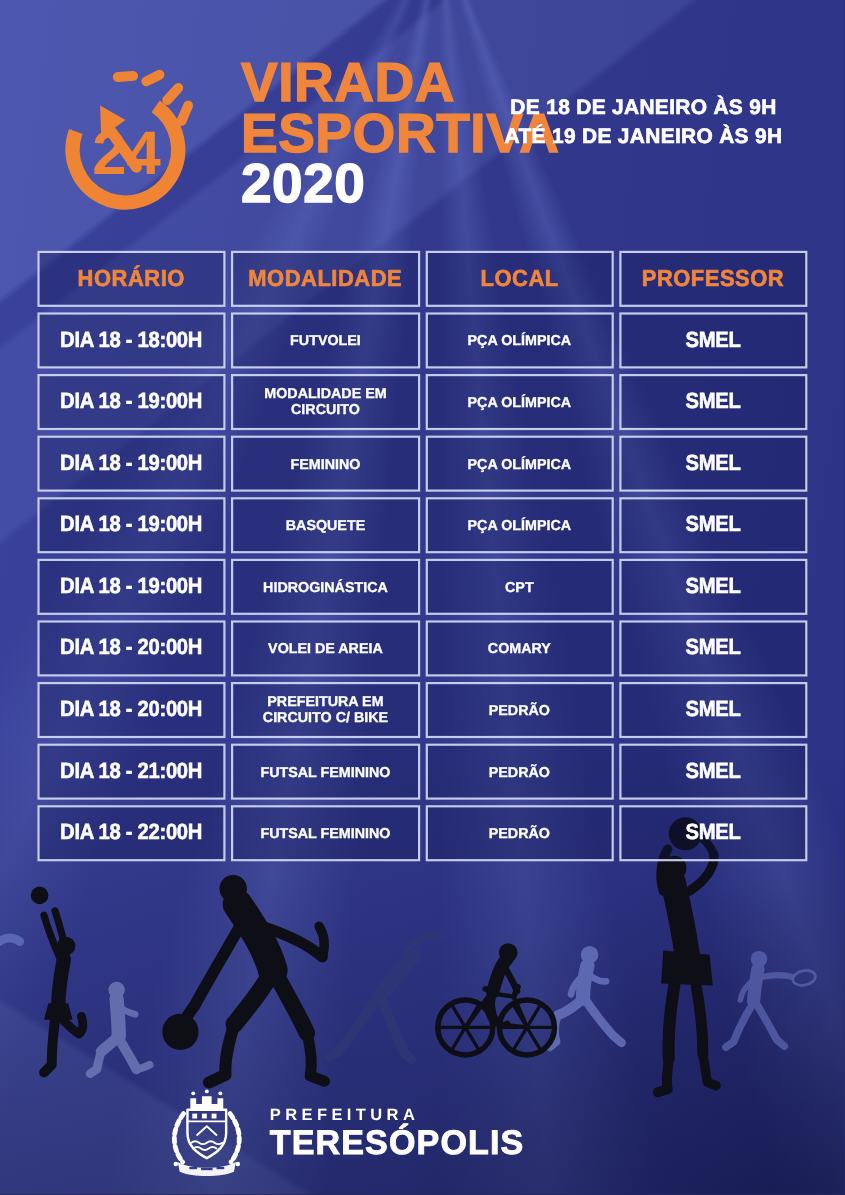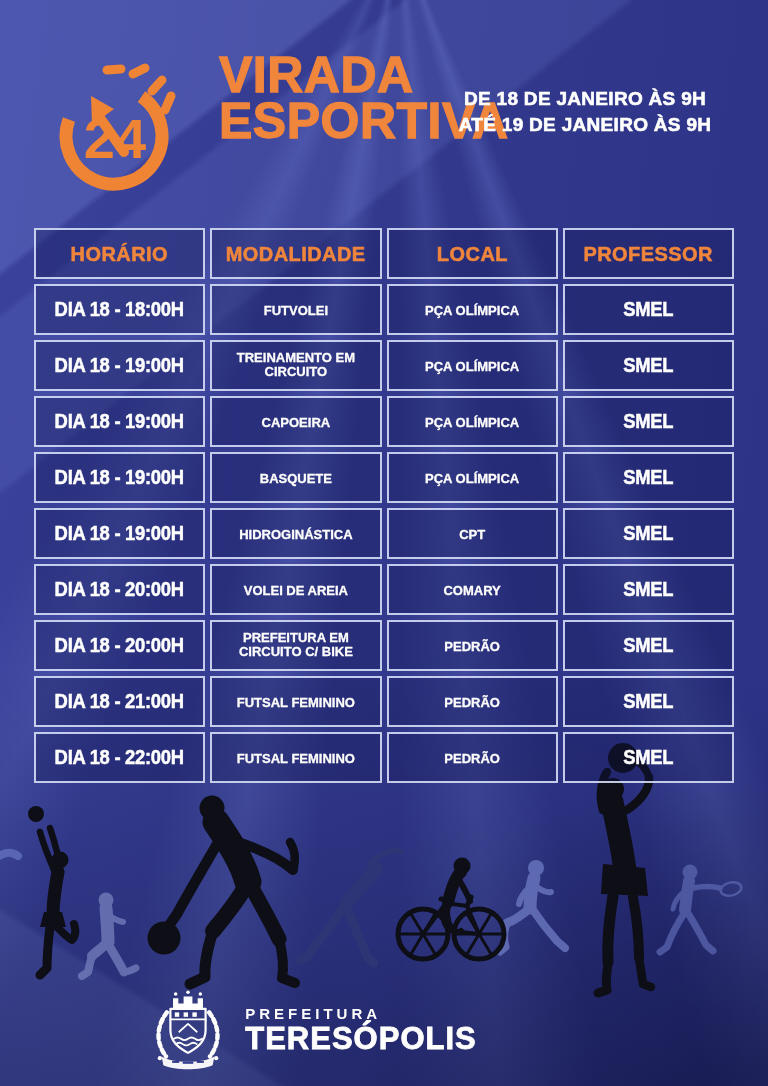--- a/index.html
+++ b/index.html
@@ -85,20 +85,21 @@
         <line x1="129" y1="62" x2="135" y2="48" stroke-width="9"></line>
       </g>
       <polygon points="55,48 78,61 56,77" fill="#ef8435"></polygon>
       <text x="79" y="110" text-anchor="middle" font-family="Liberation Sans, sans-serif" font-size="56" font-weight="bold" fill="#ef8435">24</text>
     </svg>
   </div>
 
   <div class="title">
     <div class="t-line">VIRADA</div>
     <div class="t-line">ESPORTIVA</div>
+    <div class="t-line t-year">2020</div>
   </div>
 
   <div class="dates">
     <div>DE 18 DE JANEIRO ÀS 9H</div>
     <div>ATÉ 19 DE JANEIRO ÀS 9H</div>
   </div>
 
   <table class="schedule">
     <thead>
       <tr>
@@ -110,27 +111,27 @@
     </thead>
     <tbody>
       <tr>
         <td><span class="big">DIA 18 - 18:00H</span></td>
         <td><span class="mid">FUTVOLEI</span></td>
         <td><span class="mid">PÇA OLÍMPICA</span></td>
         <td><span class="big">SMEL</span></td>
       </tr>
       <tr>
         <td><span class="big">DIA 18 - 19:00H</span></td>
-        <td><span class="mid">TREINAMENTO EM CIRCUITO</span></td>
+        <td><span class="mid">MODALIDADE EM CIRCUITO</span></td>
         <td><span class="mid">PÇA OLÍMPICA</span></td>
         <td><span class="big">SMEL</span></td>
       </tr>
       <tr>
         <td><span class="big">DIA 18 - 19:00H</span></td>
-        <td><span class="mid">CAPOEIRA</span></td>
+        <td><span class="mid">FEMININO</span></td>
         <td><span class="mid">PÇA OLÍMPICA</span></td>
         <td><span class="big">SMEL</span></td>
       </tr>
       <tr>
         <td><span class="big">DIA 18 - 19:00H</span></td>
         <td><span class="mid">BASQUETE</span></td>
         <td><span class="mid">PÇA OLÍMPICA</span></td>
         <td><span class="big">SMEL</span></td>
       </tr>
       <tr>

